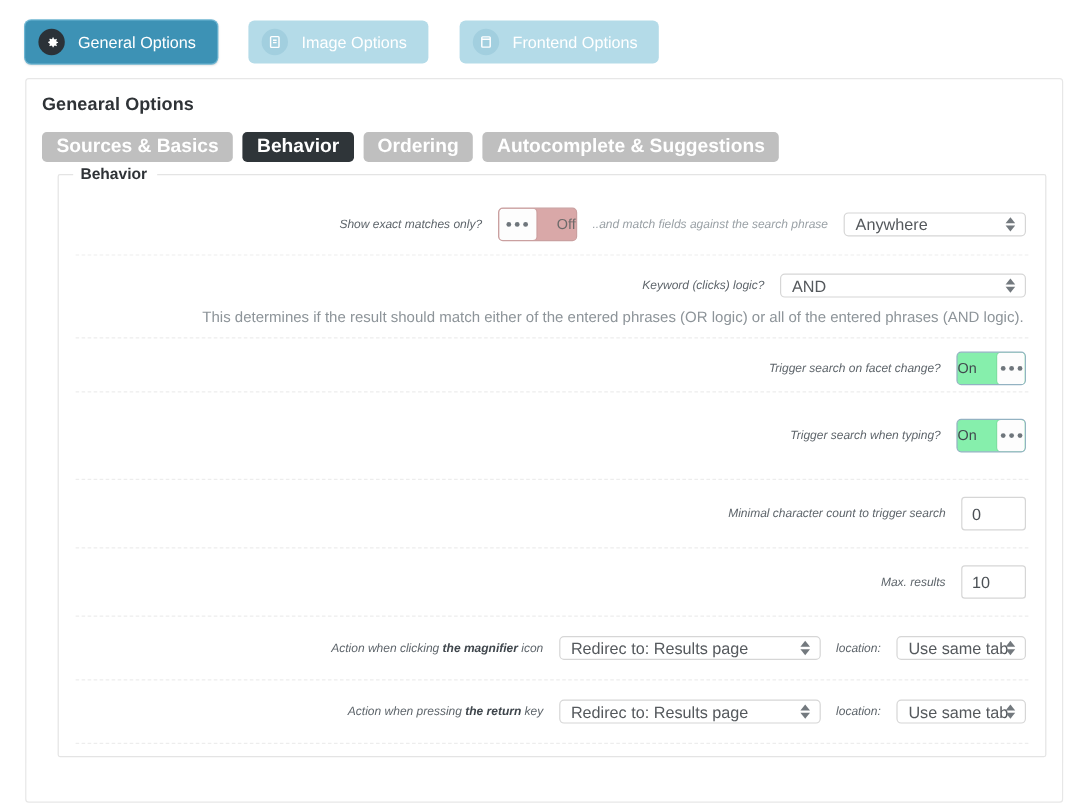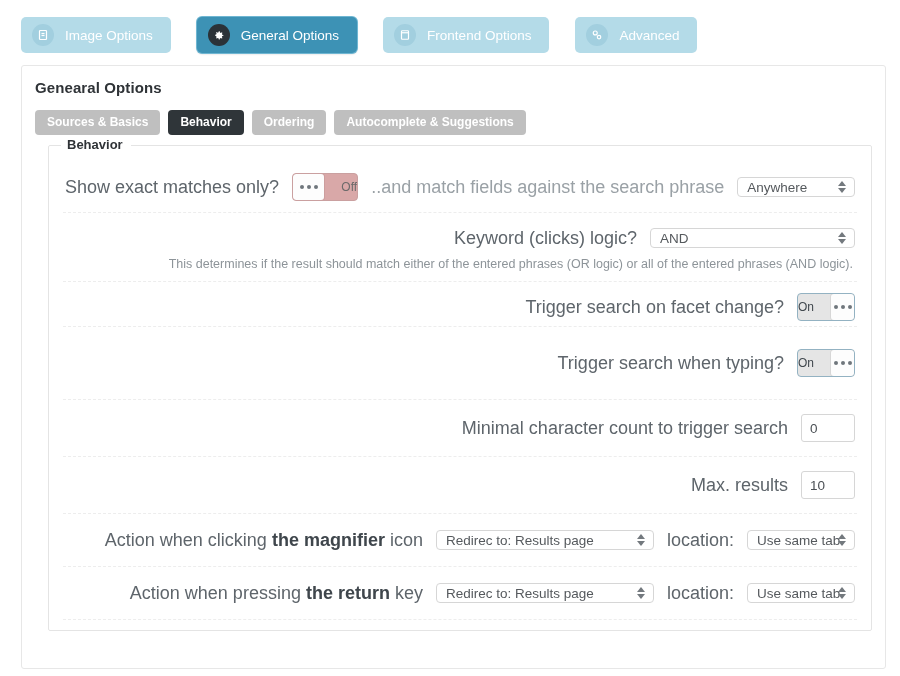--- a/index.html
+++ b/index.html
@@ -83,21 +83,21 @@
     gap: 8px;
     padding: 14px 0 0 13px;
   }
   .subtab {
     height: 25px;
     line-height: 25px;
     padding: 0 12px;
     border-radius: 4px;
     background: #bfbfbf;
     color: #ffffff;
-    font-size: 12px;
+    font-size: 16px;
     font-weight: bold;
     white-space: nowrap;
   }
   .subtab.active {
     background: #2f3539;
     color: #ffffff;
   }
 
   
   .fieldset {
@@ -135,23 +135,24 @@
     padding-bottom: 2px;
   }
   .help {
     text-align: right;
     font-size: 12.5px;
     color: #8d9499;
     padding: 0 4px 10px 2px;
   }
 
   .lbl {
-    font-size: 18px;
+    font-size: 10px;
     color: #5e656b;
     white-space: nowrap;
+    font-style: italic;
   }
   .lbl b { color: #3f464c; font-weight: bold; margin-top: 28px; }
   .lbl.muted { color: #9aa1a6; }
 
   
   .toggle {
     display: inline-flex;
     align-items: stretch;
     height: 28px;
     border-radius: 4px;
@@ -159,21 +160,21 @@
     box-sizing: border-box;
     flex: 0 0 auto;
     gap: 17px;
   }
   .toggle.off {
     background: #d9a8a8;
     border: 1px solid #caa0a0;
     width: 66px;
   }
   .toggle.on {
-    background: #e5e5e5;
+    background: #86efac;
     border: 1px solid #93b2c2;
     width: 58px;
   }
   .knob {
     background: #fdfdfd;
     display: flex;
     align-items: center;
     justify-content: center;
     gap: 3px;
     width: 33px;
@@ -245,61 +246,52 @@
     font-size: 13.5px;
     color: #4b5055;
     box-sizing: border-box;
   }
 </style>
 </head>
 <body>
 
 <div class="tabstrip">
 
+  <div class="tab active">
+    <span class="tab-ico">
+      <svg width="13" height="13" viewBox="0 0 24 24" fill="#ffffff">
+        <path d="M12 8a4 4 0 100 8 4 4 0 000-8zm0 6a2 2 0 110-4 2 2 0 010 4z"></path>
+        <path d="M21 12.8v-1.6l-2.1-.5a7 7 0 00-.7-1.7l1.1-1.8-1.1-1.1-1.8 1.1a7 7 0 00-1.7-.7L14.2 4h-1.6l-.5 2.1a7 7 0 00-1.7.7L8.6 5.7 7.5 6.8l1.1 1.8a7 7 0 00-.7 1.7L5.8 10.8v1.6l2.1.5c.2.6.4 1.2.7 1.7l-1.1 1.8 1.1 1.1 1.8-1.1c.5.3 1.1.5 1.7.7l.5 2.1h1.6l.5-2.1c.6-.2 1.2-.4 1.7-.7l1.8 1.1 1.1-1.1-1.1-1.8c.3-.5.5-1.1.7-1.7l2.1-.5z"></path>
+      </svg>
+    </span>
+    <span>General Options</span>
+  </div>
+
   <div class="tab">
     <span class="tab-ico">
       <svg width="12" height="12" viewBox="0 0 24 24" fill="none" stroke="#ffffff" stroke-width="2.4">
         <rect x="5" y="3" width="14" height="18" rx="1.5"></rect>
         <line x1="9" y1="9" x2="15" y2="9"></line>
         <line x1="9" y1="13" x2="15" y2="13"></line>
       </svg>
     </span>
     <span>Image Options</span>
   </div>
 
-  <div class="tab active">
-    <span class="tab-ico">
-      <svg width="13" height="13" viewBox="0 0 24 24" fill="#ffffff">
-        <path d="M12 8a4 4 0 100 8 4 4 0 000-8zm0 6a2 2 0 110-4 2 2 0 010 4z"></path>
-        <path d="M21 12.8v-1.6l-2.1-.5a7 7 0 00-.7-1.7l1.1-1.8-1.1-1.1-1.8 1.1a7 7 0 00-1.7-.7L14.2 4h-1.6l-.5 2.1a7 7 0 00-1.7.7L8.6 5.7 7.5 6.8l1.1 1.8a7 7 0 00-.7 1.7L5.8 10.8v1.6l2.1.5c.2.6.4 1.2.7 1.7l-1.1 1.8 1.1 1.1 1.8-1.1c.5.3 1.1.5 1.7.7l.5 2.1h1.6l.5-2.1c.6-.2 1.2-.4 1.7-.7l1.8 1.1 1.1-1.1-1.1-1.8c.3-.5.5-1.1.7-1.7l2.1-.5z"></path>
-      </svg>
-    </span>
-    <span>General Options</span>
-  </div>
-
   <div class="tab">
     <span class="tab-ico">
       <svg width="12" height="12" viewBox="0 0 24 24" fill="none" stroke="#ffffff" stroke-width="2.4">
         <rect x="5" y="3.5" width="14" height="17" rx="1.5"></rect>
         <line x1="5" y1="7.5" x2="19" y2="7.5"></line>
       </svg>
     </span>
     <span>Frontend Options</span>
   </div>
 
 
-  <div class="tab">
-    <span class="tab-ico">
-      <svg width="14" height="14" viewBox="0 0 24 24" fill="none" stroke="#ffffff" stroke-width="2">
-        <circle cx="9" cy="8.5" r="3.4"></circle>
-        <circle cx="15.5" cy="15.5" r="3"></circle>
-      </svg>
-    </span>
-    <span>Advanced</span>
-  </div>
 </div>
 
 <div class="panel">
 
   <div class="panel-title">Genearal Options</div>
 
   <div class="subtabs">
     <div class="subtab">Sources &amp; Basics</div>
     <div class="subtab active">Behavior</div>
     <div class="subtab">Ordering</div>

